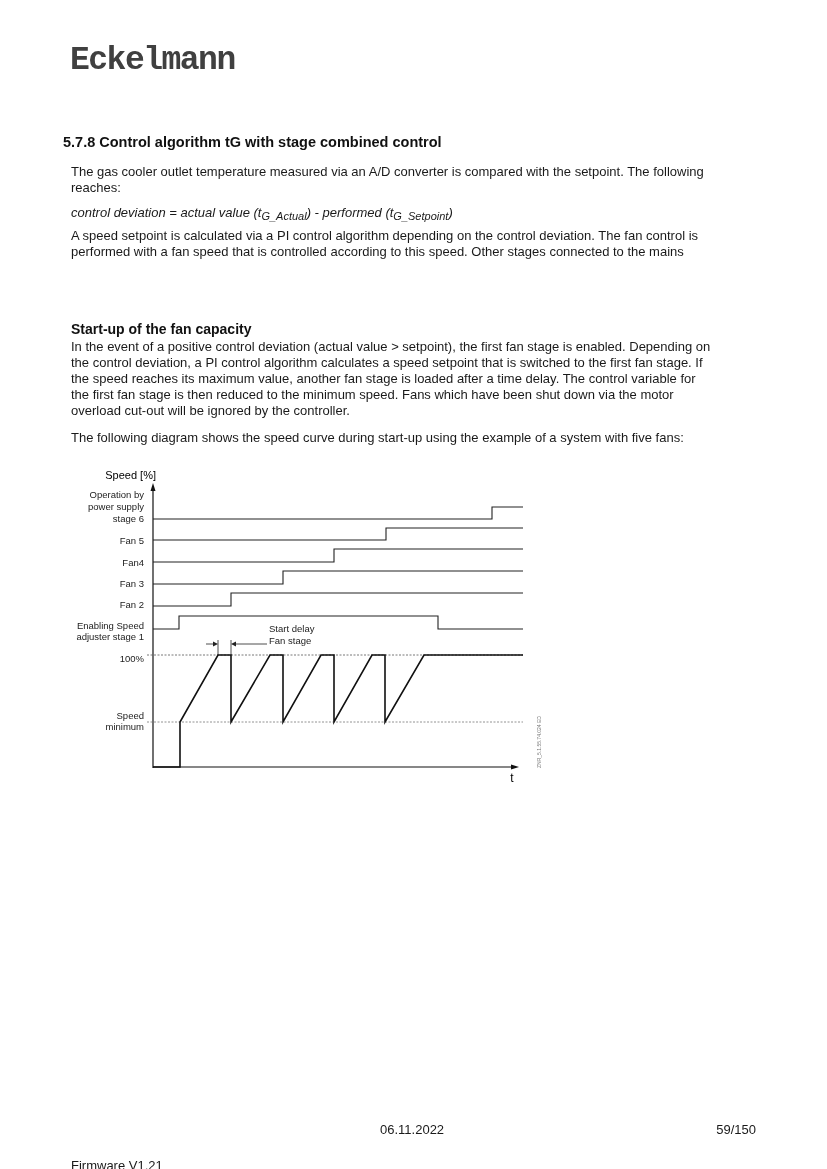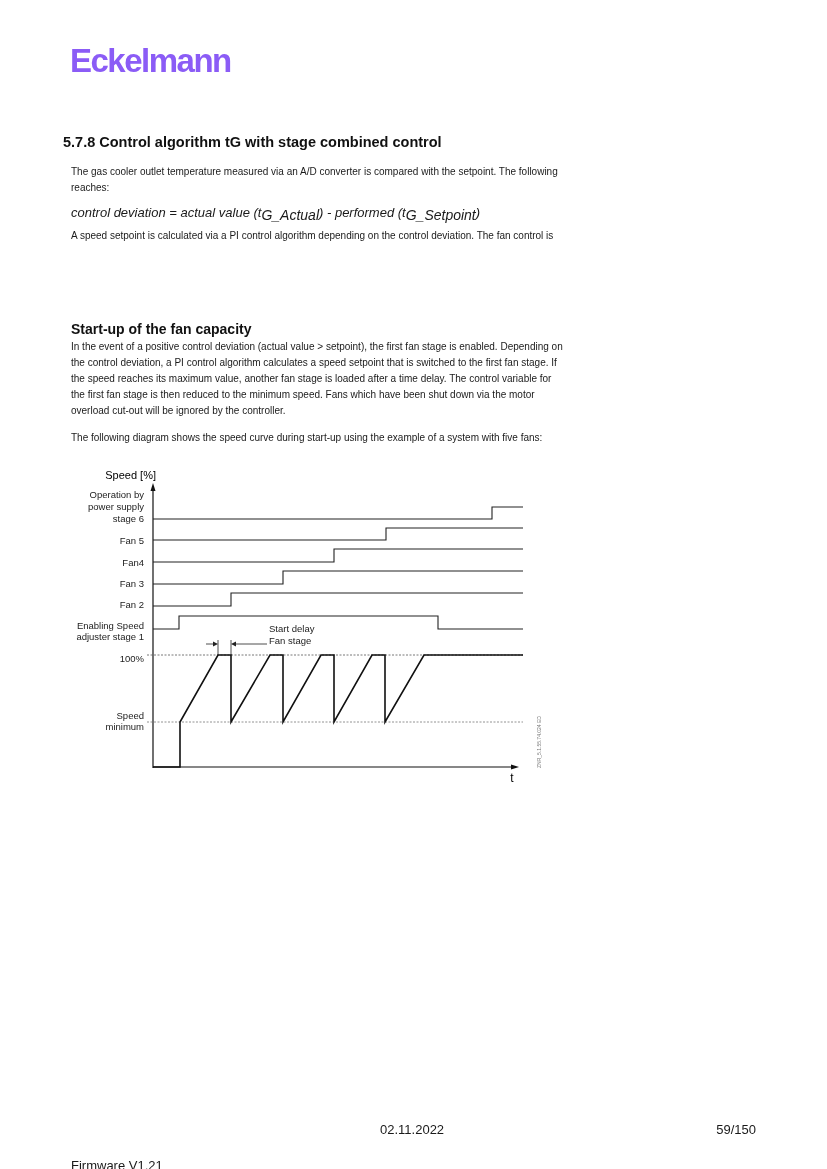--- a/index.html
+++ b/index.html
@@ -1,44 +1,45 @@
 <!DOCTYPE html>
 <html><head>
 <meta charset="utf-8">
 <style>
   html, body { margin:0; padding:0; background:#ffffff; }
   body { width:827px; height:1169px; position:relative; overflow:hidden;
          font-family:"Liberation Sans", sans-serif; color:#1a1a1a; }
-  .logo { position:absolute; left:70px; top:42px; font-family:Liberation Sans, sans-serif;
-          font-weight:bold; font-size:33px; letter-spacing:-1.5px; color:#8b5cf6; }
+  .logo { position:absolute; left:70px; top:42px; font-family:Liberation Mono, monospace;
+          font-weight:bold; font-size:33px; letter-spacing:-1.5px; color:#404040; }
   .h2 { position:absolute; left:63px; top:134px; font-size:14.5px; font-weight:bold; color:#111; }
-  .p { position:absolute; left:71px; width:690px; font-size:10px; line-height:16px; color:#1a1a1a; }
+  .p { position:absolute; left:71px; width:690px; font-size:13px; line-height:16px; color:#1a1a1a; }
   .p b { font-weight:bold; }
   .h3 { position:absolute; left:71px; top:321px; font-size:14px; font-weight:bold; color:#111; }
   .formula { position:absolute; left:71px; top:205px; font-size:13px; font-style:italic; }
-  .formula sub { font-size:14px; vertical-align:-3px; }
+  .formula sub { font-size:11px; vertical-align:-3px; }
   .footer { position:absolute; top:1122px; font-size:13px; color:#1a1a1a; }
   svg text { font-family:"Liberation Sans", sans-serif; }
 </style>
 </head>
 <body>
 
 <div class="logo">Eckelmann</div>
 
 <div class="h2">5.7.8  Control algorithm tG with stage combined control</div>
 
 <div class="p" style="top:164px;">
   <div>The gas cooler outlet temperature measured via an A/D converter is compared with the setpoint. The following</div>
   <div>reaches:</div>
 </div>
 
 <div class="formula"><span>control deviation = actual value (t</span><sub>G_Actual</sub><span>) - performed (t</span><sub>G_Setpoint</sub><span>)</span></div>
 
 <div class="p" style="top:228px;">
   <div>A speed setpoint is calculated via a PI control algorithm depending on the control deviation. The fan control is</div>
+  <div>performed with a fan speed that is controlled according to this speed. Other stages connected to the mains</div>
 </div>
 
 <div class="h3">Start-up of the fan capacity</div>
 
 <div class="p" style="top:339px;">
   <div>In the event of a positive control deviation (actual value &gt; setpoint), the first fan stage is enabled. Depending on</div>
   <div>the control deviation, a PI control algorithm calculates a speed setpoint that is switched to the first fan stage. If</div>
   <div>the speed reaches its maximum value, another fan stage is loaded after a time delay. The control variable for</div>
   <div>the first fan stage is then reduced to the minimum speed. Fans which have been shut down via the motor</div>
   <div>overload cut-out will be ignored by the controller.</div>
@@ -91,14 +92,14 @@
   <polygon points="218,644 213,641.5 213,646.5" fill="#222"></polygon>
   <line x1="233" y1="644" x2="267" y2="644" stroke="#222" stroke-width="0.8"></line>
   <polygon points="231,644 236,641.5 236,646.5" fill="#222"></polygon>
   <text x="269" y="632" font-size="9.5" fill="#222">Start delay</text>
   <text x="269" y="644" font-size="9.5" fill="#222">Fan stage</text>
 
   <text x="0" y="0" font-size="5" fill="#777" transform="translate(541,768) rotate(-90)">ZNR_5.1.55.74.024 ED</text>
 </svg>
 
 <div class="footer" style="left:71px;margin-top:36px;">Firmware V1.21</div>
-<div class="footer" style="left:380px;">02.11.2022</div>
+<div class="footer" style="left:380px;">06.11.2022</div>
 <div class="footer" style="right:71px;">59/150</div>
 
 </body></html>

